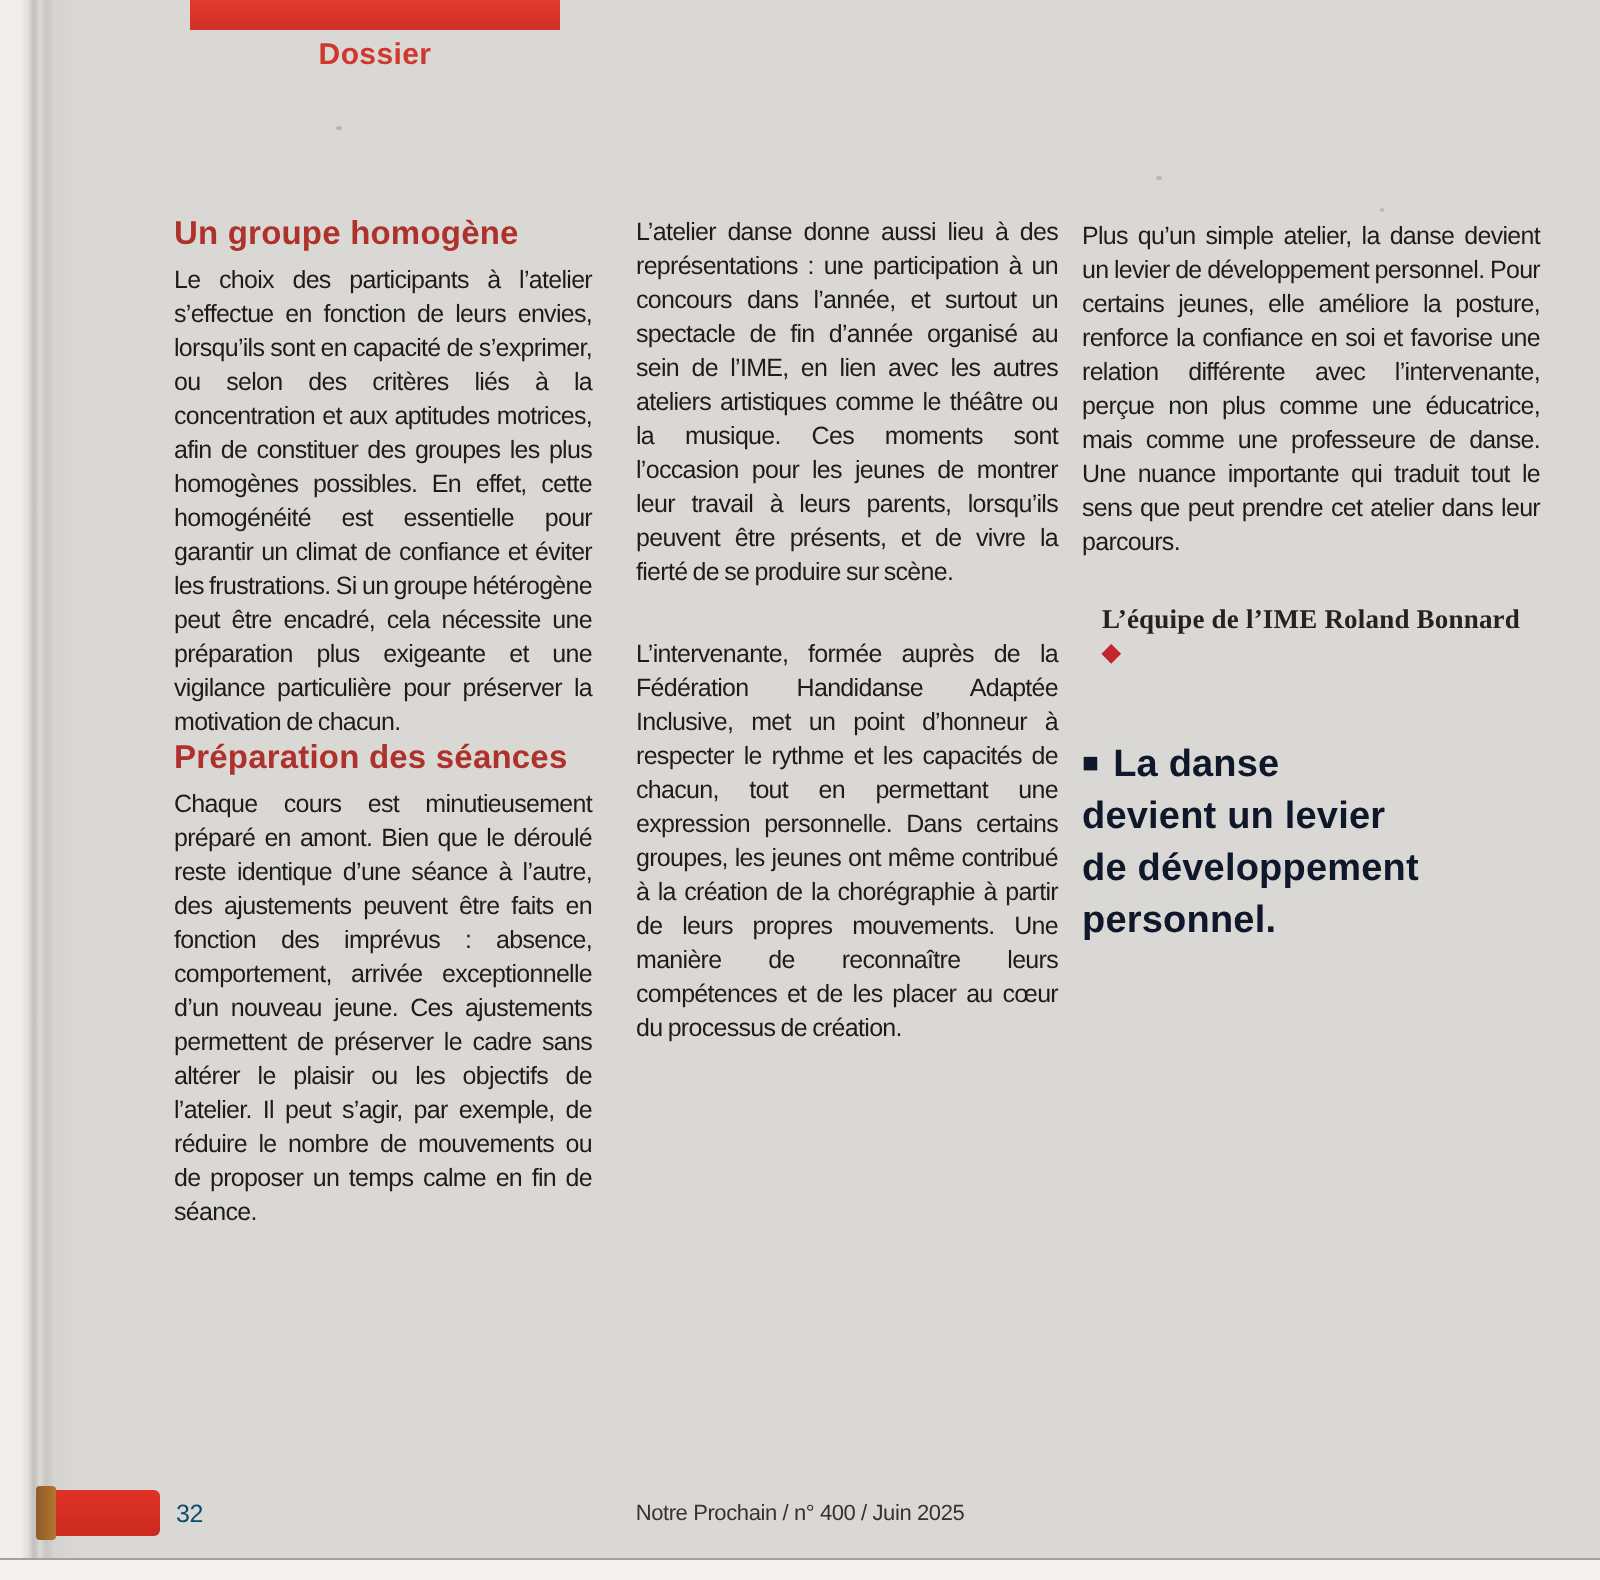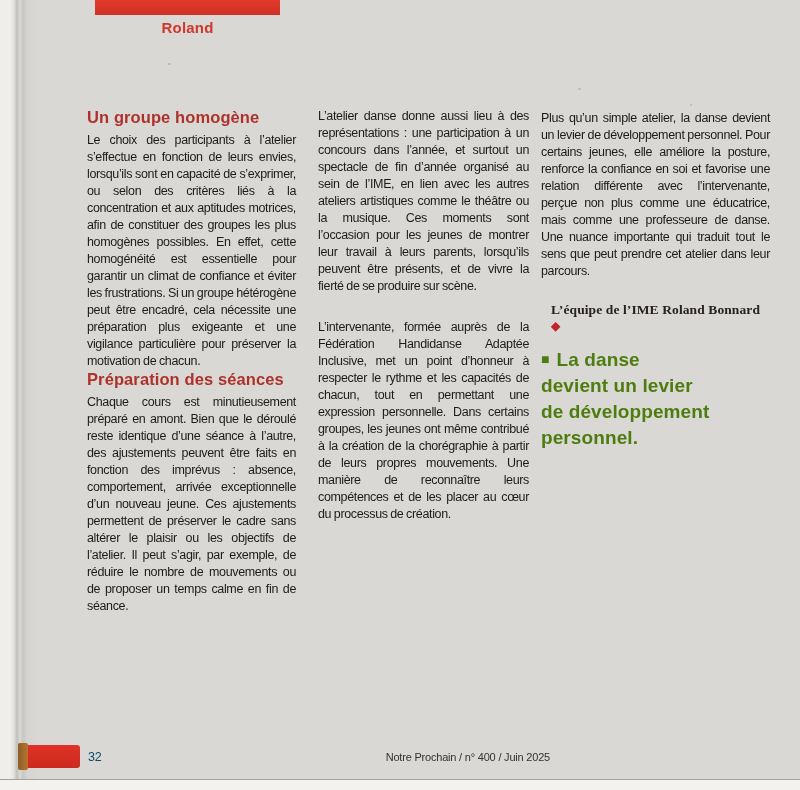--- a/index.html
+++ b/index.html
@@ -59,56 +59,56 @@
 
   .attribution{
     margin:22px 0 0 10px;
     font-family:Liberation Serif, serif;
     font-weight:bold;font-size:13.5px;color:#27211f;
     letter-spacing:.1px;
   }
   .attribution .diamond{color:#c2252b;font-size:12px;}
 
   .pullquote{
-    margin:12px 0 0 0;
+    margin:34px 0 0 0;
     font-weight:bold;font-size:19px;line-height:26px;
-    color:#4d7c0f;letter-spacing:.1px;
+    color:#0f172a;letter-spacing:.1px;
   }
   .pullquote .pq-square{font-size:14px;vertical-align:2px;margin-right:7px;}
   .pullquote .pq-text{white-space:pre-line;}
 
   
   .footer-tab{
     position:absolute;left:18px;top:745px;width:62px;height:23px;
     background:linear-gradient(180deg,#e03226,#cb2a1f);
     border-radius:0 3px 3px 0;
   }
   .footer-tab::before{
     content:"";position:absolute;left:0;top:-2px;width:10px;height:27px;
     background:linear-gradient(90deg,#8d5c28,#b4762f);
     border-radius:2px;
   }
   .page-number{
     position:absolute;left:88px;top:750px;
     font-size:12.5px;color:#0c4a6e;letter-spacing:-.2px;
   }
   .footer-credit{
-    position:absolute;left:250px;top:751px;width:300px;text-align:right;
+    position:absolute;left:250px;top:751px;width:300px;text-align:center;
     font-size:11px;color:#35322f;letter-spacing:-.2px;
   }
 </style>
 </head>
 <body>
 
 <div class="page">
 
   <div class="spine"></div>
 
   <div class="red-bar"></div>
-  <div class="dossier">Roland</div>
+  <div class="dossier">Dossier</div>
 
   <div class="col col-1">
     <h3 class="hd">Un groupe homogène</h3>
     <p class="body">Le choix des participants à l’atelier s’effectue en fonction de leurs envies, lorsqu’ils sont en capacité de s’exprimer, ou selon des critères liés à la concentration et aux aptitudes motrices, afin de constituer des groupes les plus homogènes possibles. En effet, cette homogénéité est essentielle pour garantir un climat de confiance et éviter les frustrations. Si un groupe hétérogène peut être encadré, cela nécessite une préparation plus exigeante et une vigilance particulière pour préserver la motivation de chacun.</p>
     <h3 class="hd hd2">Préparation des séances</h3>
     <p class="body">Chaque cours est minutieusement préparé en amont. Bien que le déroulé reste identique d’une séance à l’autre, des ajustements peuvent être faits en fonction des imprévus : absence, comportement, arrivée exceptionnelle d’un nouveau jeune. Ces ajustements permettent de préserver le cadre sans altérer le plaisir ou les objectifs de l’atelier. Il peut s’agir, par exemple, de réduire le nombre de mouvements ou de proposer un temps calme en fin de séance.</p>
   </div>
 
   <div class="col col-2">
     <p class="body">L’atelier danse donne aussi lieu à des représentations : une participation à un concours dans l’année, et surtout un spectacle de fin d’année organisé au sein de l’IME, en lien avec les autres ateliers artistiques comme le théâtre ou la musique. Ces moments sont l’occasion pour les jeunes de montrer leur travail à leurs parents, lorsqu’ils peuvent être présents, et de vivre la fierté de se produire sur scène.</p>

